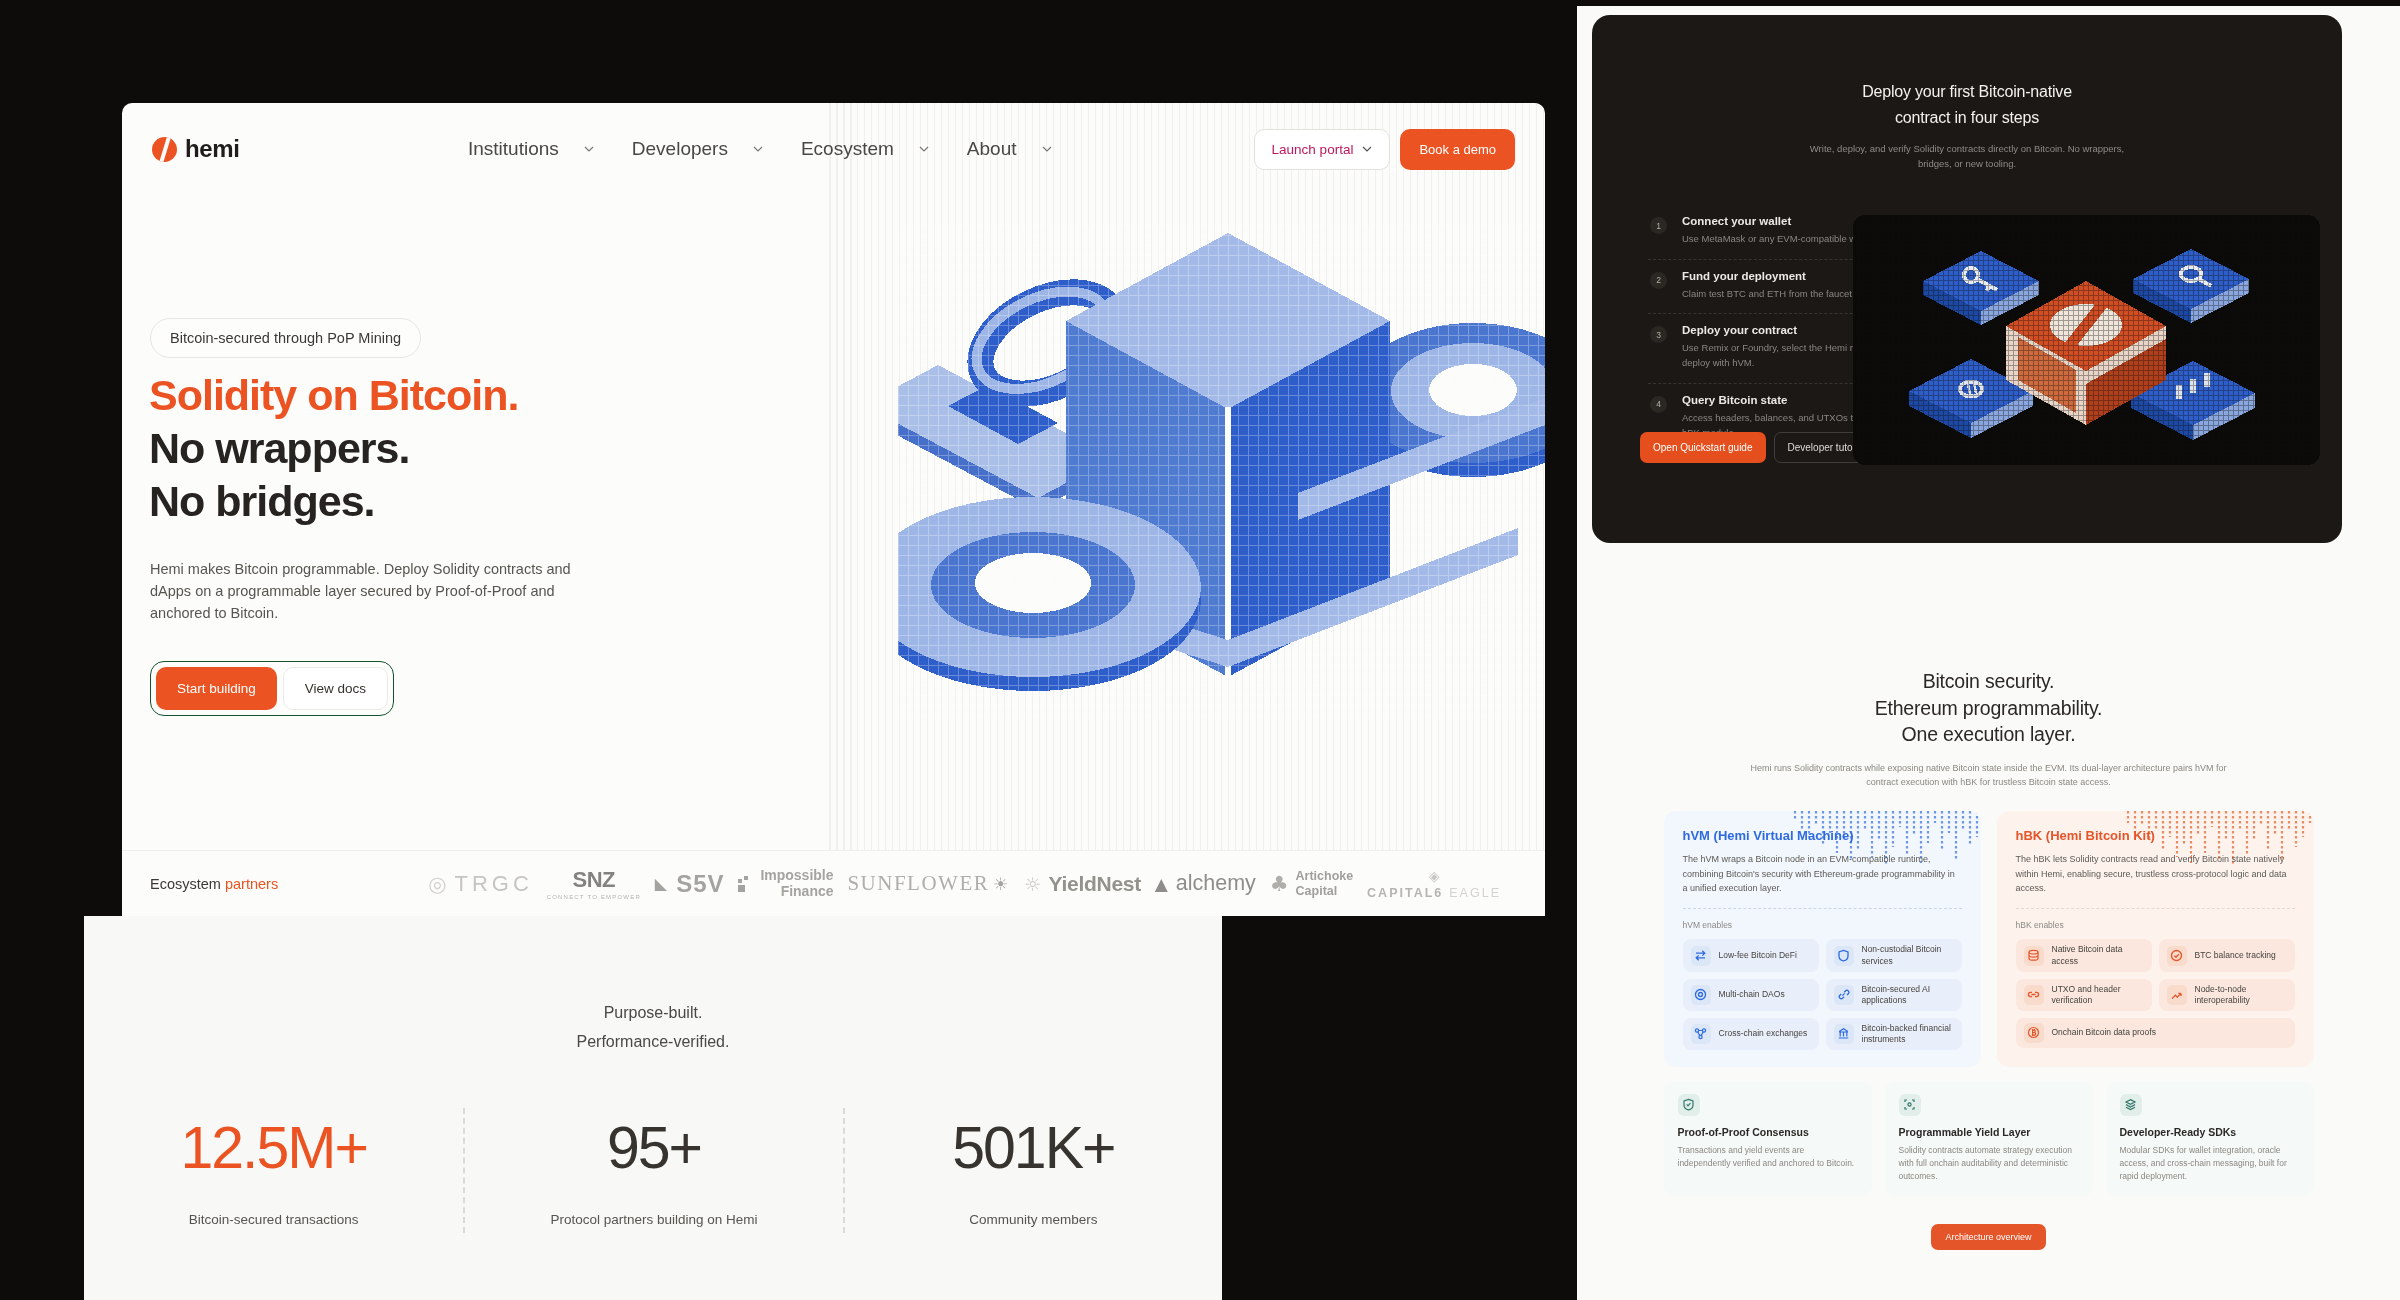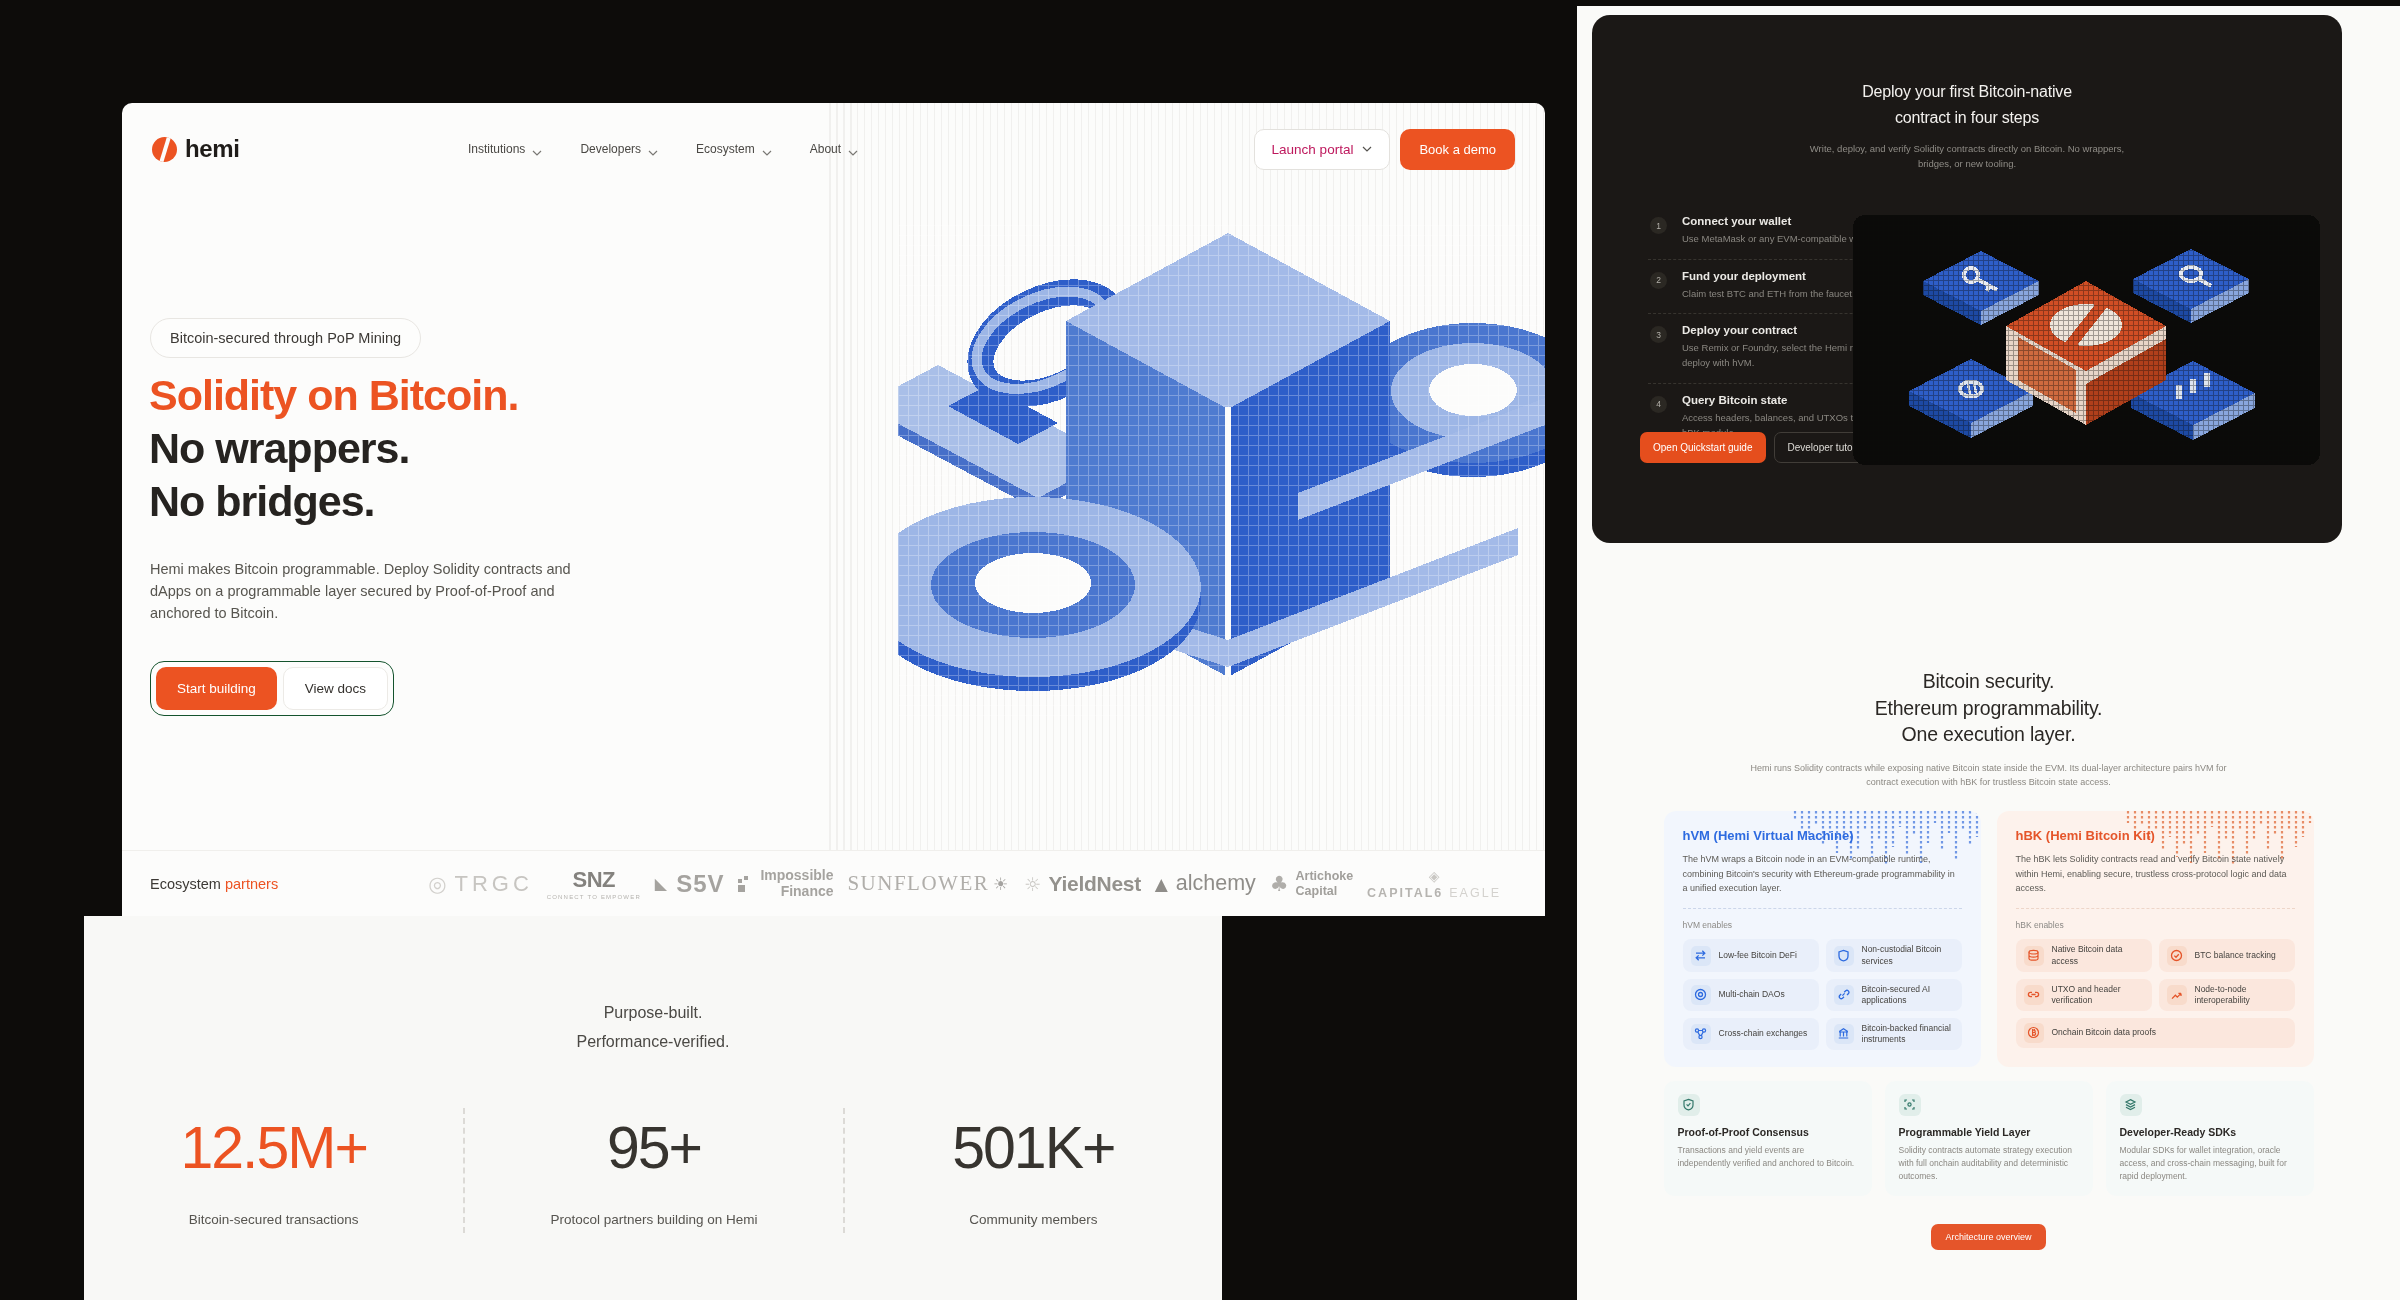--- a/index.html
+++ b/index.html
@@ -11,21 +11,21 @@
   .left-card { position:absolute; left:84px; top:103px; width:1423px; height:813px; background:#fcfcfb; border-radius:10px 10px 0 0; overflow:hidden;margin-left:38px; }
   .pinstripes { position:absolute; top:0; right:0; width:716px; height:748px;
     background:repeating-linear-gradient(90deg,#edecea 0 1.5px, transparent 1.5px 7px); opacity:.75; }
 
   .lheader { position:absolute; top:0; left:0; right:0; height:92px; display:flex; align-items:center; padding:0 30px; z-index:5; }
   .logo { display:flex; align-items:center; gap:8px; }
   .logo-mark { position:relative; width:25px; height:25px; border-radius:50%; background:#ec5322; overflow:hidden; }
   .logo-mark::after { content:""; position:absolute; left:11px; top:-4px; width:4px; height:34px; background:#fcfcfb; transform:rotate(17deg); }
   .logo-text { font-size:24px; font-weight:700; letter-spacing:-.4px; color:#1f1c19; }
   .lnav { position:absolute; left:346px; top:0; height:92px; display:flex; align-items:center; gap:38px; }
-  .nav-item { display:flex; align-items:flex-end; gap:7px; font-size:12px; color:#4a4844; cursor:pointer; }
+  .nav-item { display:flex; align-items:center; gap:25px; font-size:19px; color:#4a4844; cursor:pointer; }
   .chev svg { display:block; }
   .hbtns { margin-left:auto; display:flex; align-items:center; gap:10px; }
   .btn-portal { display:flex; align-items:center; gap:9px; background:#ffffff; border:1px solid #e3e1dd; border-radius:10px; padding:12px 17px; font-size:13.5px; color:#be185d; cursor:pointer; }
   .btn-demo { background:#ec5322; color:#fff; border:none; border-radius:10px; padding:13px 19px; font-size:13px; font-weight:500; cursor:pointer; }
 
   .badge { position:absolute; left:28px; top:215px; display:inline-block; border:1px solid #e8e6e2; background:#fdfdfc; border-radius:999px; padding:11px 19px; font-size:14.5px; color:#3c3935; z-index:4; }
   .hero-title { position:absolute; left:27px; top:266px; font-size:43px; line-height:53px; font-weight:600; letter-spacing:-1px; color:#262320; z-index:4; }
   .hero-title .accent { color:#ec5322; }
   .hero-desc { position:absolute; left:28px; top:456px; width:450px; font-size:14.5px; line-height:1.5; color:#57554f; z-index:4; }
   .cta-group { position:absolute; left:28px; top:558px; display:inline-flex; gap:6px; padding:5px; border:1px solid #14532d; border-radius:14px; background:#fdfdfc; z-index:4; }

